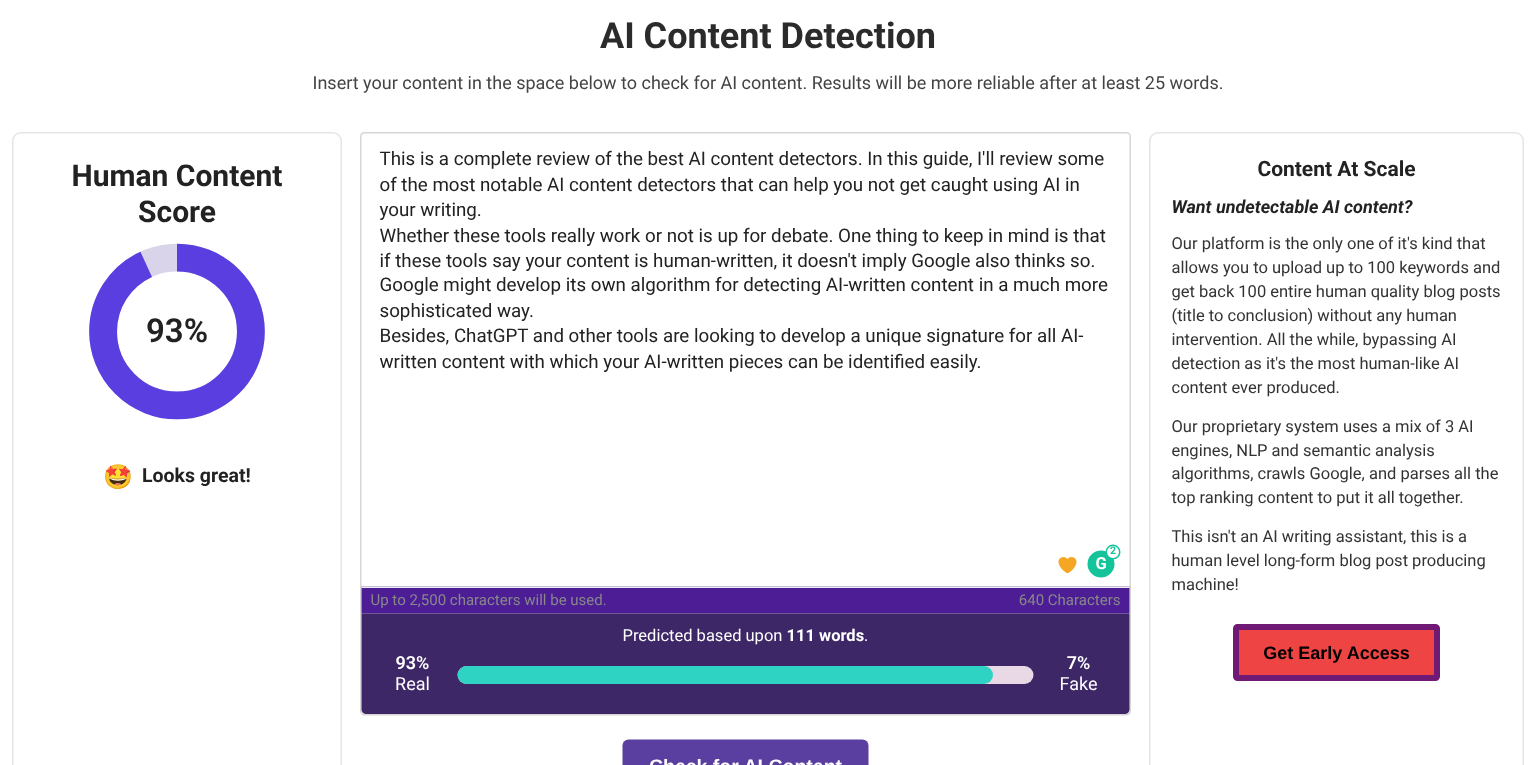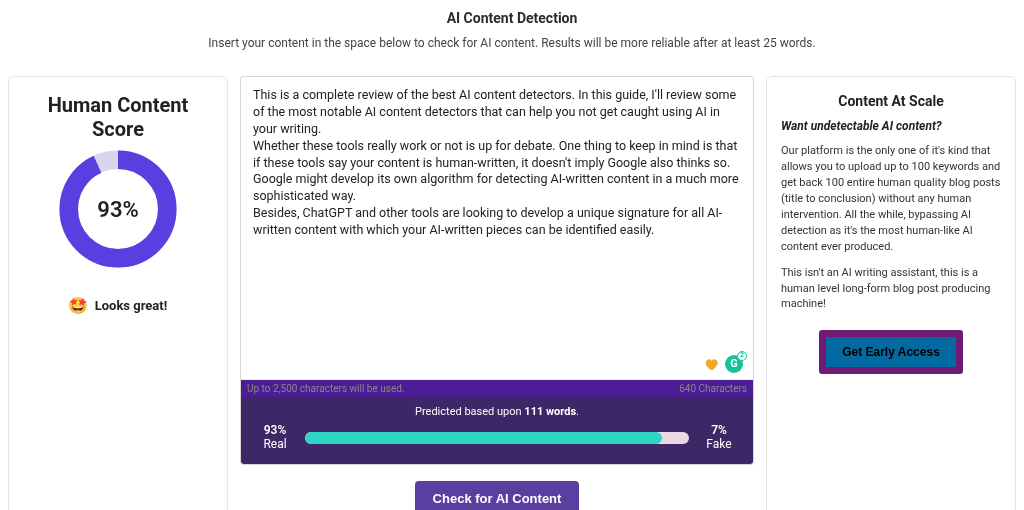--- a/index.html
+++ b/index.html
@@ -11,21 +11,21 @@
     height: 510px;
     overflow: hidden;
   }
   .page {
     display: flex;
     flex-direction: column;
     align-items: center;
     padding-top: 10px;
   }
   .page-title {
-    font-size: 14px;
+    font-size: 24px;
     font-weight: 700;
     color: #2b2b2b;
     margin-bottom: 10px;
   }
   .page-subtitle {
     font-size: 12px;
     color: #444;
     margin-bottom: 26px;
   }
   .cols {
@@ -168,22 +168,22 @@
   }
   .right h4 {
     font-size: 12px; font-weight:700; margin-bottom: 10px; font-style: italic;
   }
   .right p {
     font-size: 11px; line-height:1.45; color:#333;
     margin-bottom: 10px;
   }
   .early-btn {
     display:block; margin: 18px auto 0 auto;
-    background: #0369a1;
-    border: 7px solid #701a75;
+    background: #ef4444;
+    border: 4px solid #701a75;
     border-radius: 3px;
     padding: 8px 16px;
     font-size: 12px; font-weight:700;
     cursor:pointer;
   }
 </style>
 </head>
 <body>
 
 <div class="page">
@@ -250,18 +250,19 @@
           </div>
         </div>
       </div>
       <button class="check-btn">Check for AI Content</button>
     </div>
 
     <div class="card right">
       <h3>Content At Scale</h3>
       <h4>Want undetectable AI content?</h4>
       <p>Our platform is the only one of it's kind that allows you to upload up to 100 keywords and get back 100 entire human quality blog posts (title to conclusion) without any human intervention. All the while, bypassing AI detection as it's the most human-like AI content ever produced.</p>
+      <p>Our proprietary system uses a mix of 3 AI engines, NLP and semantic analysis algorithms, crawls Google, and parses all the top ranking content to put it all together.</p>
       <p>This isn't an AI writing assistant, this is a human level long-form blog post producing machine!</p>
       <button class="early-btn">Get Early Access</button>
     </div>
 
   </div>
 </div>
 
 </body></html>

